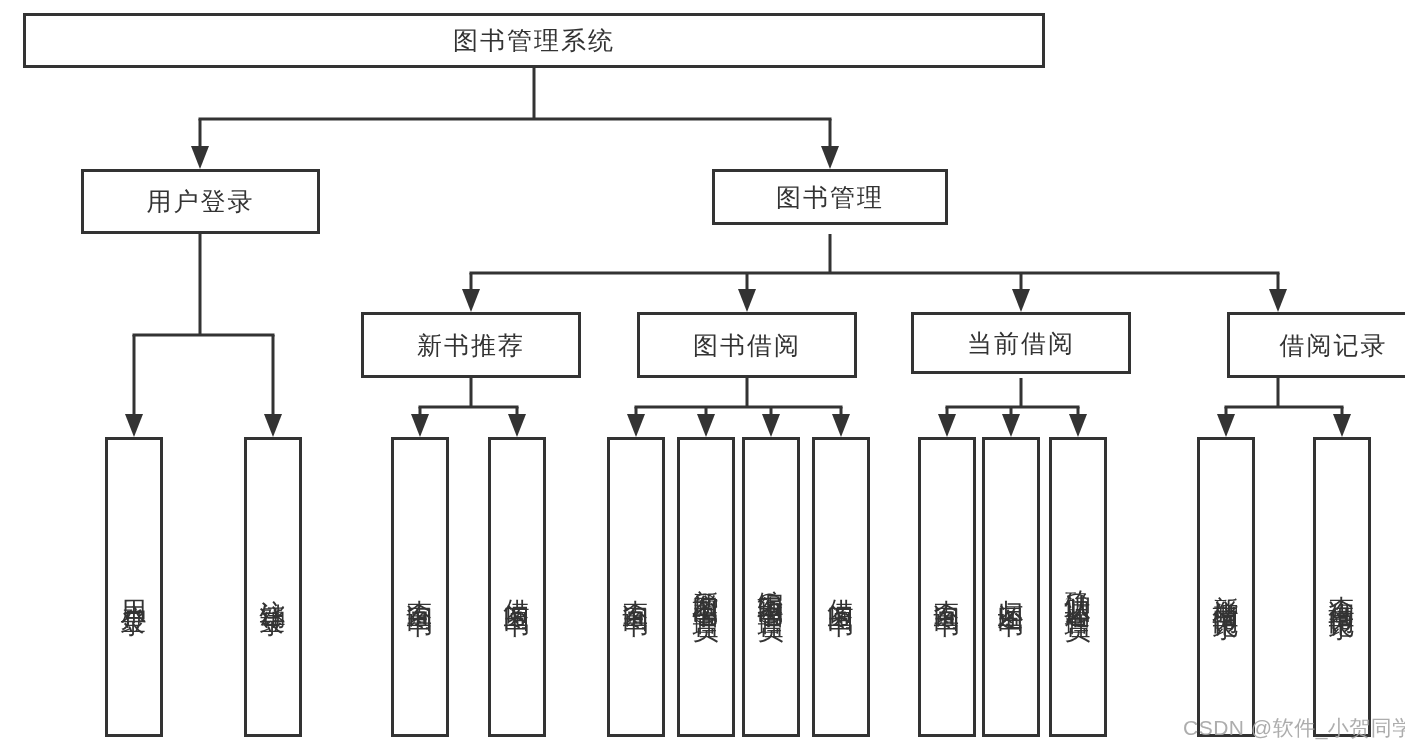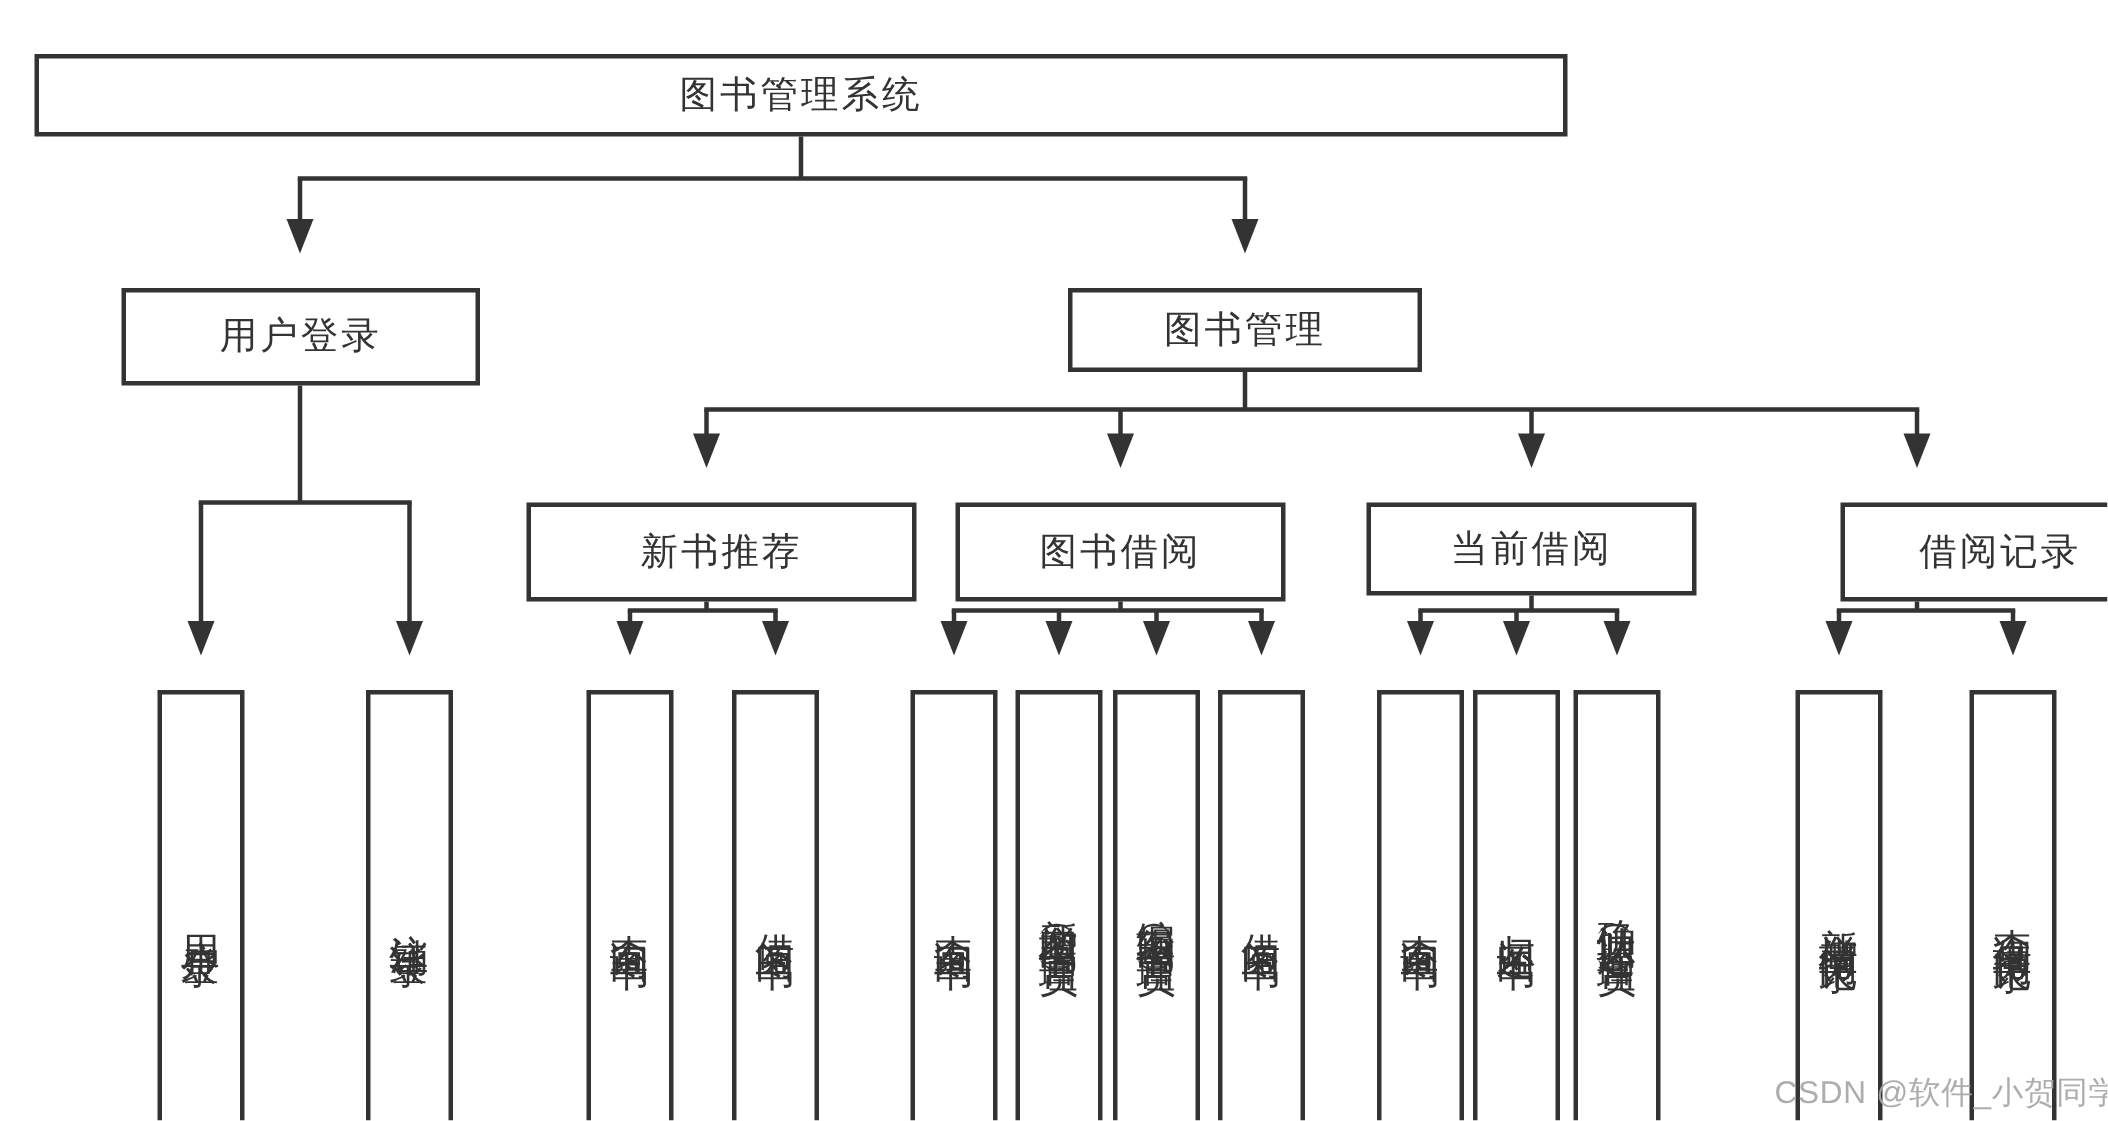--- a/index.html
+++ b/index.html
@@ -23,21 +23,20 @@
   .node {
     position: absolute;
     box-sizing: border-box;
     background: #ffffff;
     border: 3px solid #333333;
     color: #333333;
     display: flex;
     align-items: center;
     justify-content: center;
     text-align: center;
-    margin-top: 23px;
   }
   .hbox {
     font-size: 25px;
     letter-spacing: 2px;
     line-height: 1;
   }
   .vbox {
     writing-mode: vertical-rl;
     text-orientation: mixed;
     font-size: 26px;
@@ -121,21 +120,21 @@
       <polygon points="1217,414 1235,414 1226,437"></polygon>
       <polygon points="1333,414 1351,414 1342,437"></polygon>
     </g>
   </svg>
 
   <div class="node hbox" style="left:23px; top:13px; width:1022px; height:55px;">图书管理系统</div>
 
   <div class="node hbox" style="left:81px; top:169px; width:239px; height:65px;">用户登录</div>
   <div class="node hbox" style="left:712px; top:169px; width:236px; height:56px;">图书管理</div>
 
-  <div class="node hbox" style="left:351px; top:312px; width:260px; height:66px;">新书推荐</div>
+  <div class="node hbox" style="left:361px; top:312px; width:220px; height:66px;">新书推荐</div>
   <div class="node hbox" style="left:637px; top:312px; width:220px; height:66px;">图书借阅</div>
   <div class="node hbox" style="left:911px; top:312px; width:220px; height:62px;">当前借阅</div>
   <div class="node hbox" style="left:1227px; top:312px; width:213px; height:66px;font-family:Liberation Serif, serif;">借阅记录</div>
 
   <div class="node vbox" style="left:105px; top:437px; width:58px; height:300px;">用户登录</div>
   <div class="node vbox" style="left:244px; top:437px; width:58px; height:300px;">注销登录</div>
 
   <div class="node vbox" style="left:391px; top:437px; width:58px; height:300px;">查询图书</div>
   <div class="node vbox" style="left:488px; top:437px; width:58px; height:300px;">借阅图书</div>
 

